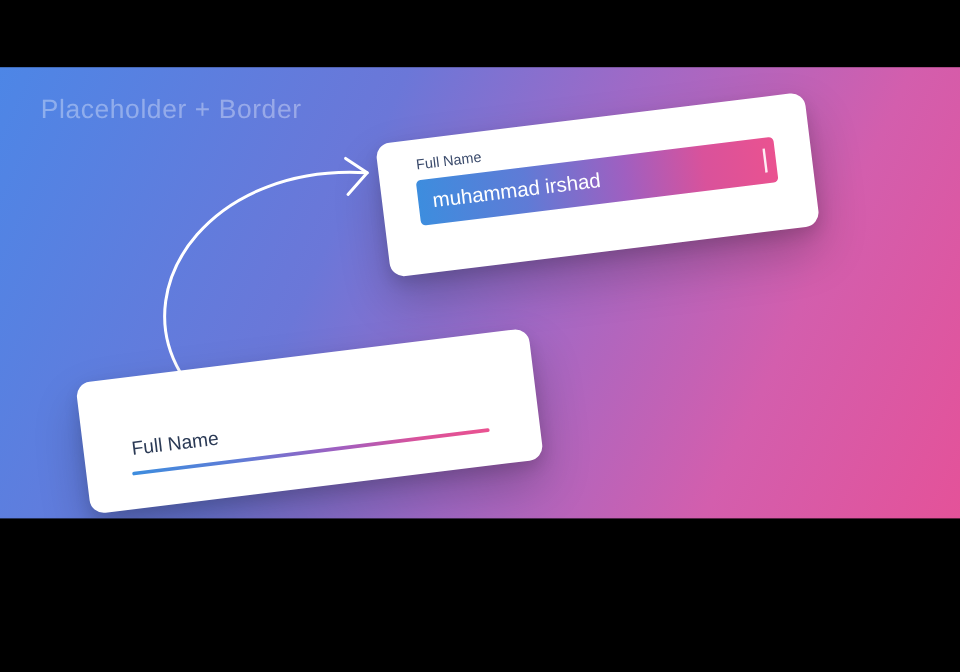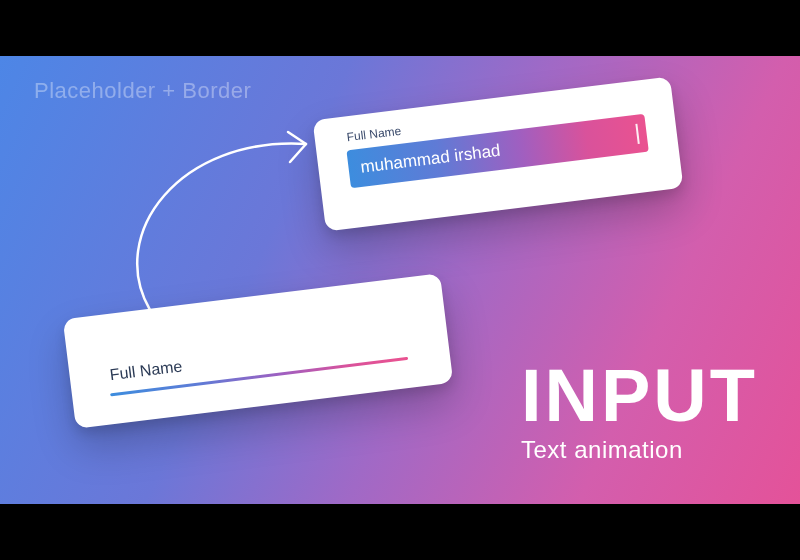--- a/index.html
+++ b/index.html
@@ -10,21 +10,21 @@
     position: relative;
   }
   .letterbox-top, .letterbox-bottom {
     position: absolute; left: 0; width: 800px; height: 56px; background: #000;
   }
   .letterbox-top { top: 0; }
   .letterbox-bottom { bottom: 0; }
   .stage {
     position: absolute;
     top: 56px; left: 0;
-    width: 800px; height: 448px;
+    width: 800px; height: 376px;
     background: linear-gradient(115deg, #4d86e6 0%, #6b77d8 35%, #a069c6 55%, #d35ead 78%, #e45299 100%);
     overflow: hidden;
     text-decoration: underline;
   }
   .subtitle {
     position: absolute;
     top: 22px; left: 34px;
     font-size: 22px;
     color: rgba(255,255,255,0.35);
     font-weight: 400;
@@ -140,20 +140,16 @@
       <path d="M 40 196 C -4 120, 70 22, 196 30" fill="none" stroke="#ffffff" stroke-width="2.5" stroke-linecap="round"></path>
       <path d="M 196 30 L 178 18 M 196 30 L 180 48" fill="none" stroke="#ffffff" stroke-width="2.5" stroke-linecap="round" stroke-linejoin="round"></path>
     </svg>
   </div>
 
   <div class="card card-bottom">
     <div class="placeholder-label">Full Name</div>
     <div class="underline"></div>
   </div>
 
-  <div class="headline">
-    <div class="big">INPUT</div>
-    <div class="small">Text animation</div>
-  </div>
 
 </div>
 
 <div class="letterbox-bottom"></div>
 
 </body></html>

